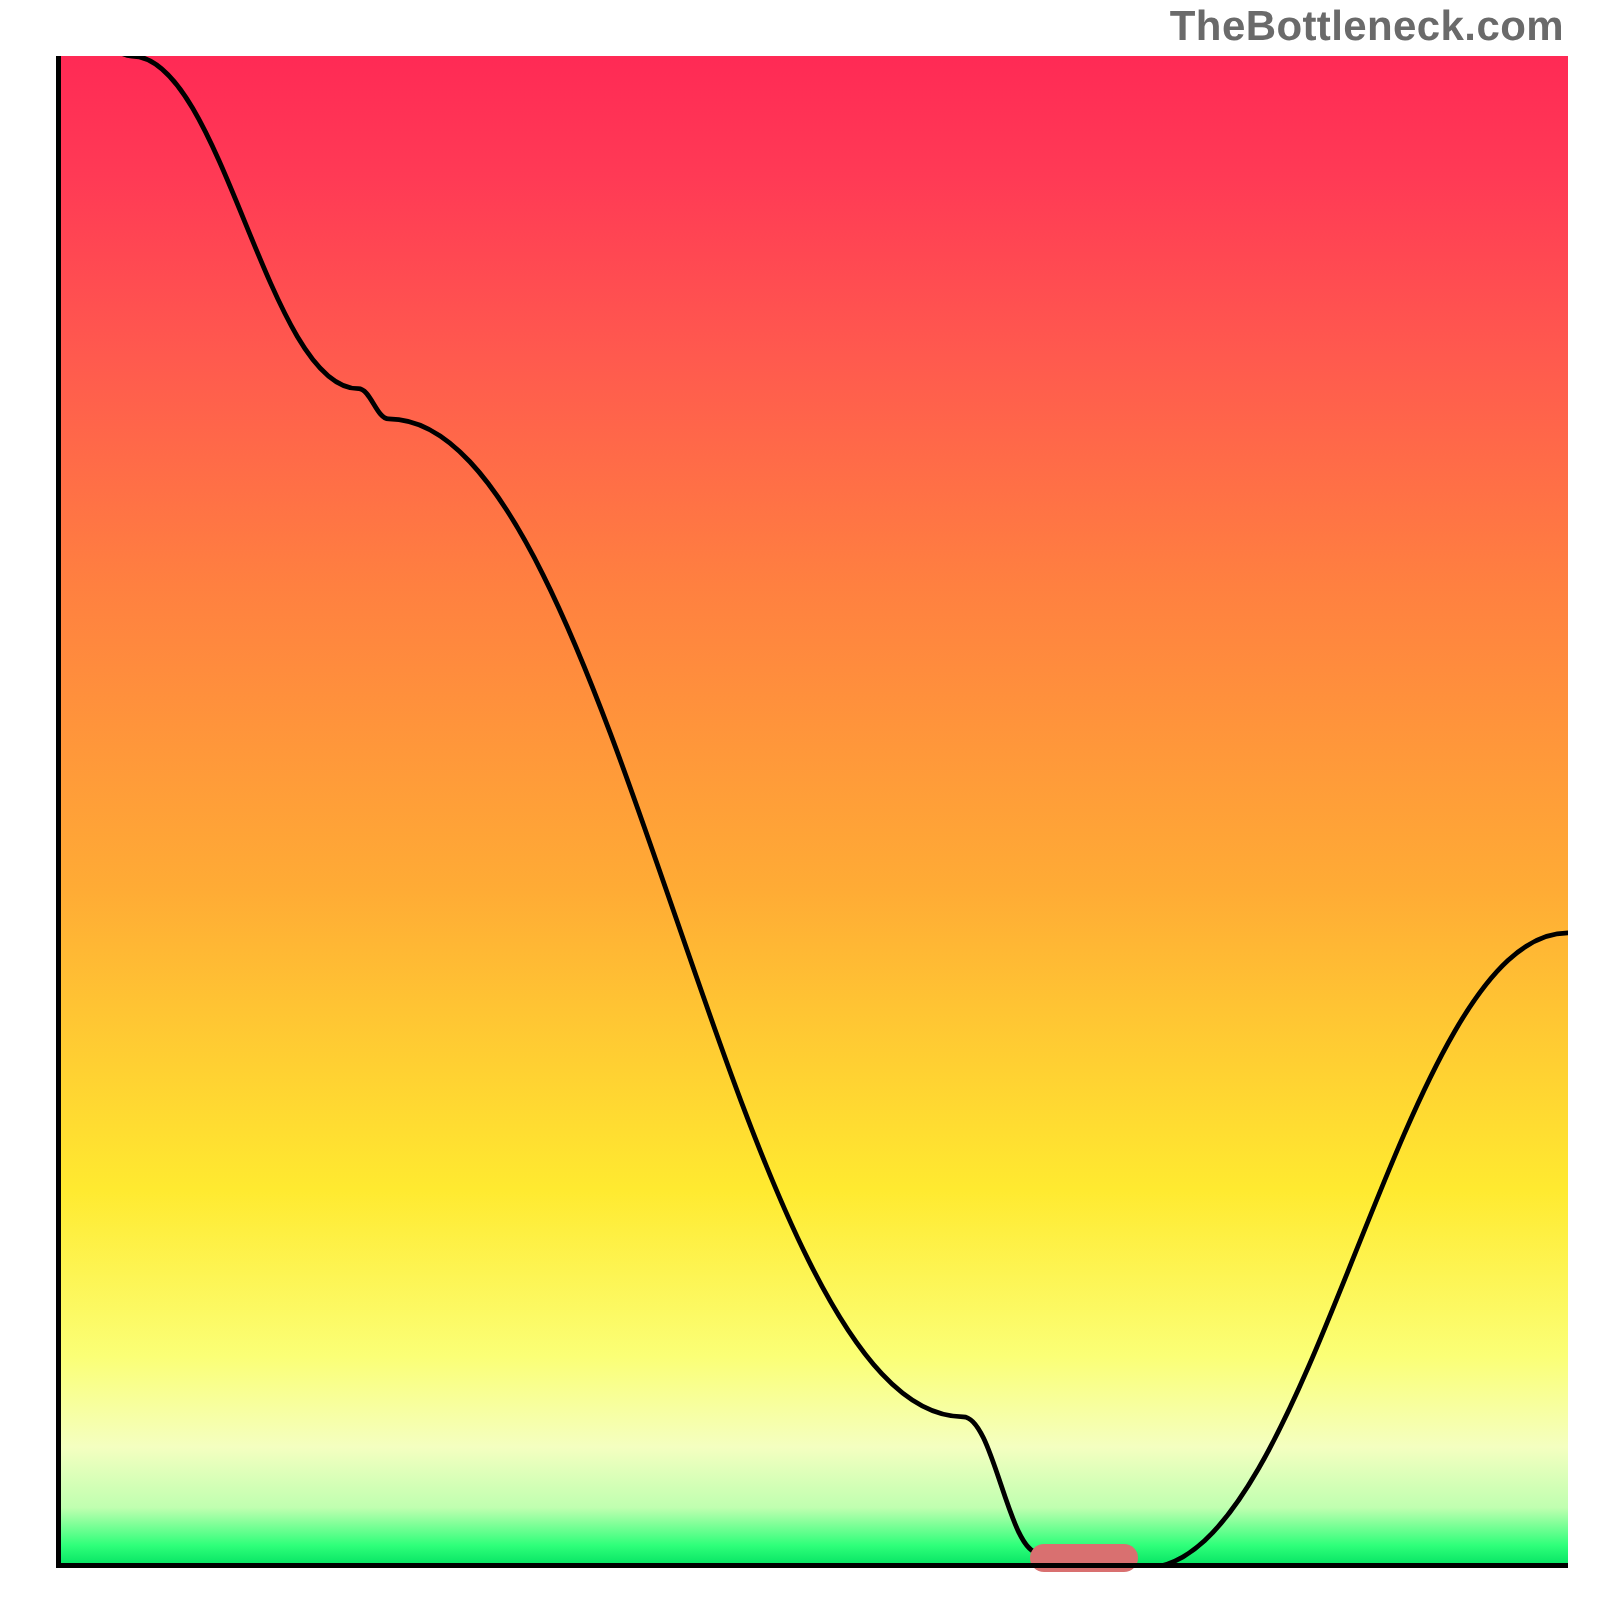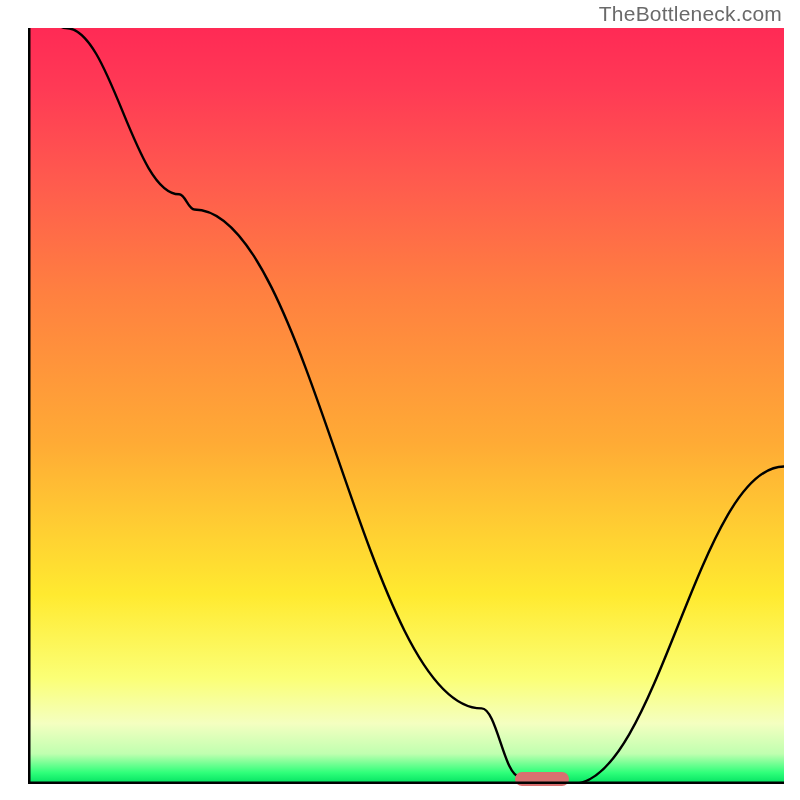--- a/index.html
+++ b/index.html
@@ -9,21 +9,21 @@
     background: #fff;
     position: relative;
     font-family: Arial, sans-serif;
   }
   .watermark {
     position: absolute;
     top: 2px;
     right: 18px;
     font-size: 21px;
     color: #6a6a6a;
-    font-weight: 400;
+    font-weight: 700;
     letter-spacing: 0.2px;
   }
   .plot-area {
     position: absolute;
     left: 28px;
     top: 28px;
     width: 756px;
     height: 756px;
   }
   .gradient-bg {

